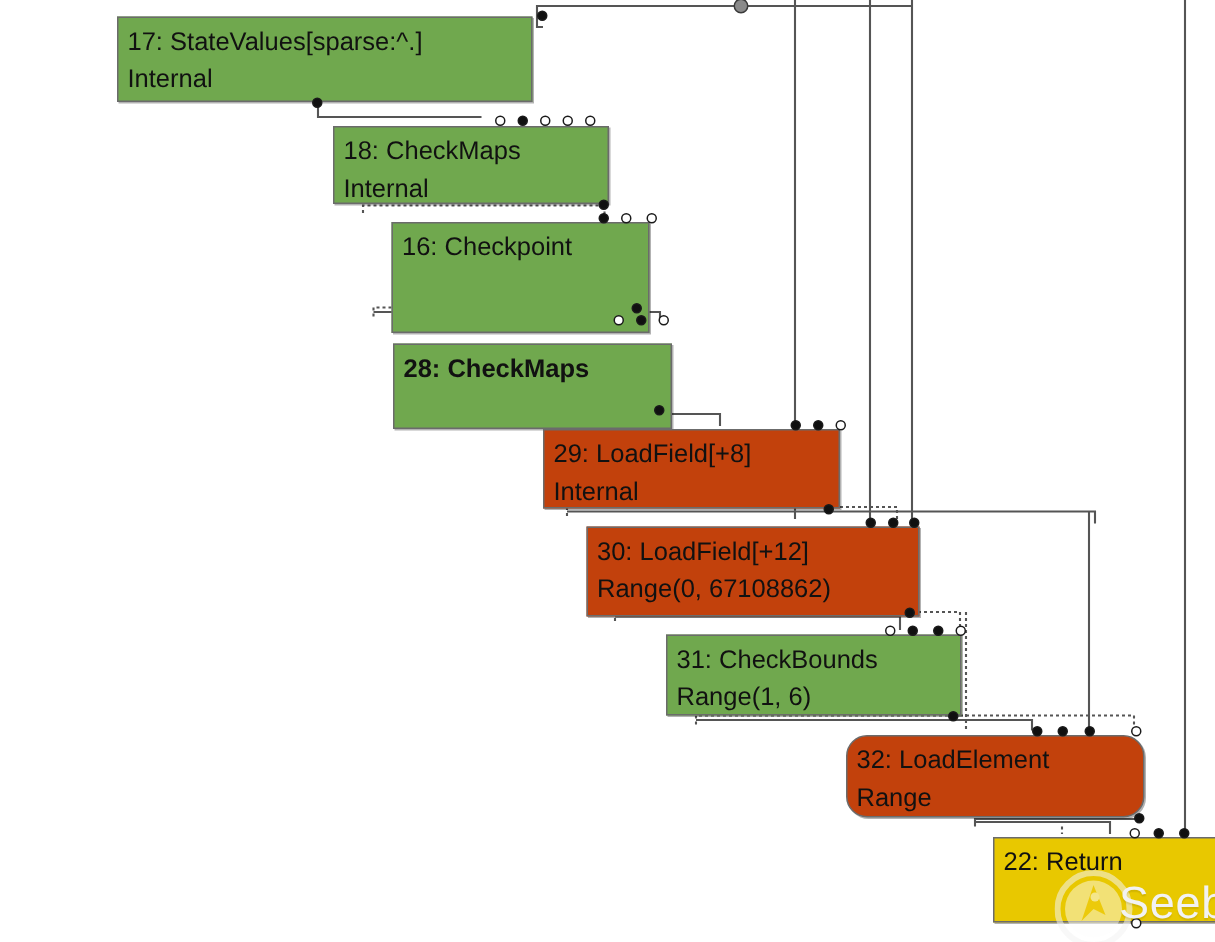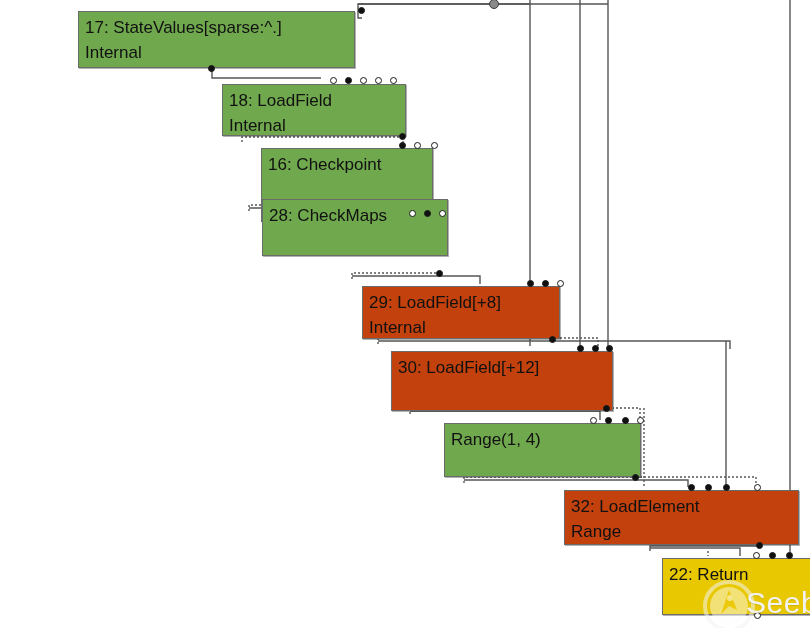--- a/index.html
+++ b/index.html
@@ -73,73 +73,75 @@
   </svg>
 
   <div class="node green" style="left:38px;top:11px;width:277px;height:57px;">
     <span class="l1">17: StateValues[sparse:^.]</span>
     <span class="l2">Internal</span>
   </div>
   <span class="port filled" style="left:318px;top:7px;"></span>
   <span class="port filled" style="left:168px;top:65px;"></span>
 
   <div class="node green" style="left:182px;top:84px;width:184px;height:52px;">
-    <span class="l1">18: LoadField</span>
+    <span class="l1">18: CheckMaps</span>
     <span class="l2">Internal</span>
   </div>
   <span class="port hollow" style="left:290px;top:77px;"></span>
   <span class="port filled" style="left:305px;top:77px;"></span>
   <span class="port hollow" style="left:320px;top:77px;"></span>
   <span class="port hollow" style="left:335px;top:77px;"></span>
   <span class="port hollow" style="left:350px;top:77px;"></span>
   <span class="port filled" style="left:359px;top:133px;"></span>
 
   <div class="node green" style="left:221px;top:148px;width:172px;height:74px;">
     <span class="l1">16: Checkpoint</span>
   </div>
   <span class="port filled" style="left:359px;top:142px;"></span>
   <span class="port hollow" style="left:374px;top:142px;"></span>
   <span class="port hollow" style="left:391px;top:142px;"></span>
   <span class="port filled" style="left:381px;top:202px;"></span>
 
-  <div class="node green" style="left:222px;top:199px;width:186px;height:57px;">
+  <div class="node green" style="left:222px;top:229px;width:186px;height:57px;font-weight:bold;">
     <span class="l1">28: CheckMaps</span>
   </div>
   <span class="port hollow" style="left:369px;top:210px;"></span>
   <span class="port filled" style="left:384px;top:210px;"></span>
   <span class="port hollow" style="left:399px;top:210px;"></span>
   <span class="port filled" style="left:396px;top:270px;"></span>
 
   <div class="node blue" style="left:322px;top:286px;width:198px;height:53px;">
     <span class="l1">29: LoadField[+8]</span>
     <span class="l2">Internal</span>
   </div>
   <span class="port filled" style="left:487px;top:280px;"></span>
   <span class="port filled" style="left:502px;top:280px;"></span>
   <span class="port hollow" style="left:517px;top:280px;"></span>
   <span class="port filled" style="left:509px;top:336px;"></span>
 
   <div class="node blue" style="left:351px;top:351px;width:222px;height:60px;">
     <span class="l1">30: LoadField[+12]</span>
+    <span class="l2">Range(0, 67108862)</span>
   </div>
   <span class="port filled" style="left:537px;top:345px;"></span>
   <span class="port filled" style="left:552px;top:345px;"></span>
   <span class="port filled" style="left:566px;top:345px;"></span>
   <span class="port filled" style="left:563px;top:405px;"></span>
 
   <div class="node green" style="left:404px;top:423px;width:197px;height:54px;">
-    <span class="l2">Range(1, 4)</span>
+    <span class="l1">31: CheckBounds</span>
+    <span class="l2">Range(1, 6)</span>
   </div>
   <span class="port hollow" style="left:550px;top:417px;"></span>
   <span class="port filled" style="left:565px;top:417px;"></span>
   <span class="port filled" style="left:582px;top:417px;"></span>
   <span class="port hollow" style="left:597px;top:417px;"></span>
   <span class="port filled" style="left:592px;top:474px;"></span>
 
-  <div class="node blue" style="left:524px;top:490px;width:235px;height:55px;">
+  <div class="node blue" style="left:524px;top:490px;width:199px;height:55px;border-radius:14px;">
     <span class="l1">32: LoadElement</span>
     <span class="l2">Range</span>
   </div>
   <span class="port filled" style="left:648px;top:484px;"></span>
   <span class="port filled" style="left:665px;top:484px;"></span>
   <span class="port filled" style="left:683px;top:484px;"></span>
   <span class="port hollow" style="left:714px;top:484px;"></span>
   <span class="port filled" style="left:716px;top:542px;"></span>
 
   <div class="node yellow" style="left:622px;top:558px;width:163px;height:57px;">

